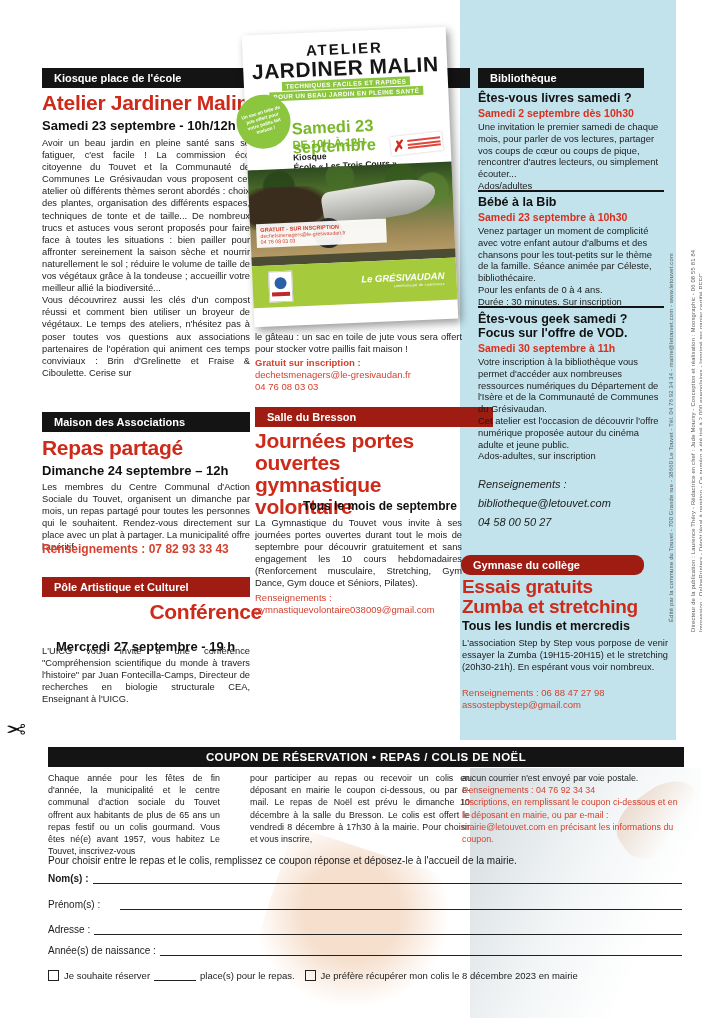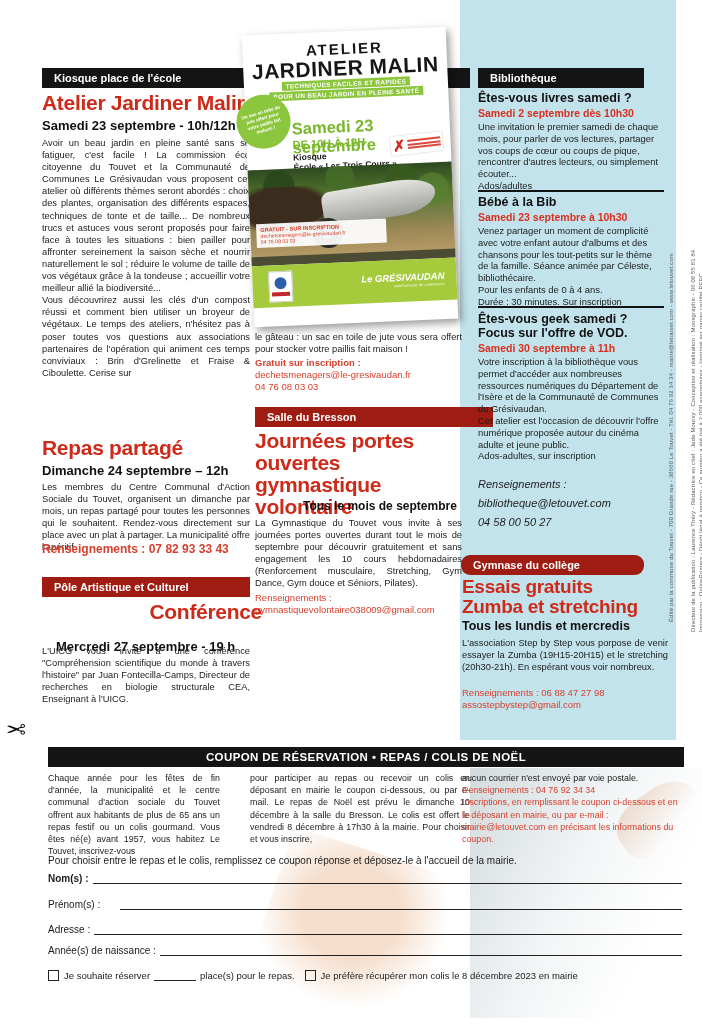--- a/index.html
+++ b/index.html
@@ -100,20 +100,23 @@
     <span>Kiosque place de l'école</span>
   </div>
 
   <div class="abs title" style="left:42px;top:92px;width:220px;">Atelier Jardiner Malin</div>
   <div class="abs date" style="left:42px;top:118px;width:220px;">Samedi 23 septembre - 10h/12h</div>
   <div class="abs body" style="left:42px;top:137px;width:208px;">
     <p>Avoir un beau jardin en pleine santé sans se fatiguer, c'est facile ! La commission éco citoyenne du Touvet et la Communauté de Communes Le Grésivaudan vous proposent cet atelier où différents thèmes seront abordés : choix des plantes, organisation des différents espaces, techniques de tonte et de taille... De nombreux trucs et astuces vous seront proposés pour faire face à toutes les situations : bien pailler pour affronter sereinement la saison sèche et nourrir naturellement le sol ; réduire le volume de taille de vos végétaux grâce à la tondeuse ; accueillir votre meilleur allié la biodiversité...</p>
     <p>Vous découvrirez aussi les clés d'un compost réussi et comment bien utiliser un broyeur de végétaux. Le temps des ateliers, n'hésitez pas à poser toutes vos questions aux associations partenaires de l'opération qui animent ces temps conviviaux : Brin d'Grelinette et Fraise &amp; Ciboulette. Cerise sur</p>
   </div>
 
+  <div class="abs bar bar-black" style="left:42px;top:412px;width:208px;">
+    <span>Maison des Associations</span>
+  </div>
   <div class="abs title" style="left:42px;top:437px;width:220px;">Repas partagé</div>
   <div class="abs date" style="left:42px;top:463px;width:220px;">Dimanche 24 septembre – 12h</div>
   <div class="abs body" style="left:42px;top:481px;width:208px;">Les membres du Centre Communal d'Action Sociale du Touvet, organisent un dimanche par mois, un repas partagé pour toutes les personnes qui le souhaitent. Rendez-vous directement sur place avec un plat à partager. La municipalité offre l'apéritif.</div>
   <div class="abs redbold" style="left:42px;top:542px;font-size:12px;">Renseignements : 07 82 93 33 43</div>
 
   <div class="abs bar bar-red" style="left:42px;top:577px;width:208px;">
     <span>Pôle Artistique et Culturel</span>
   </div>
   <div class="abs title" style="left:42px;top:601px;width:220px;text-align:right;">Conférence</div>
   <div class="abs date" style="left:56px;top:627px;width:220px;margin-top:12px;">Mercredi 27 septembre - 19 h</div>

